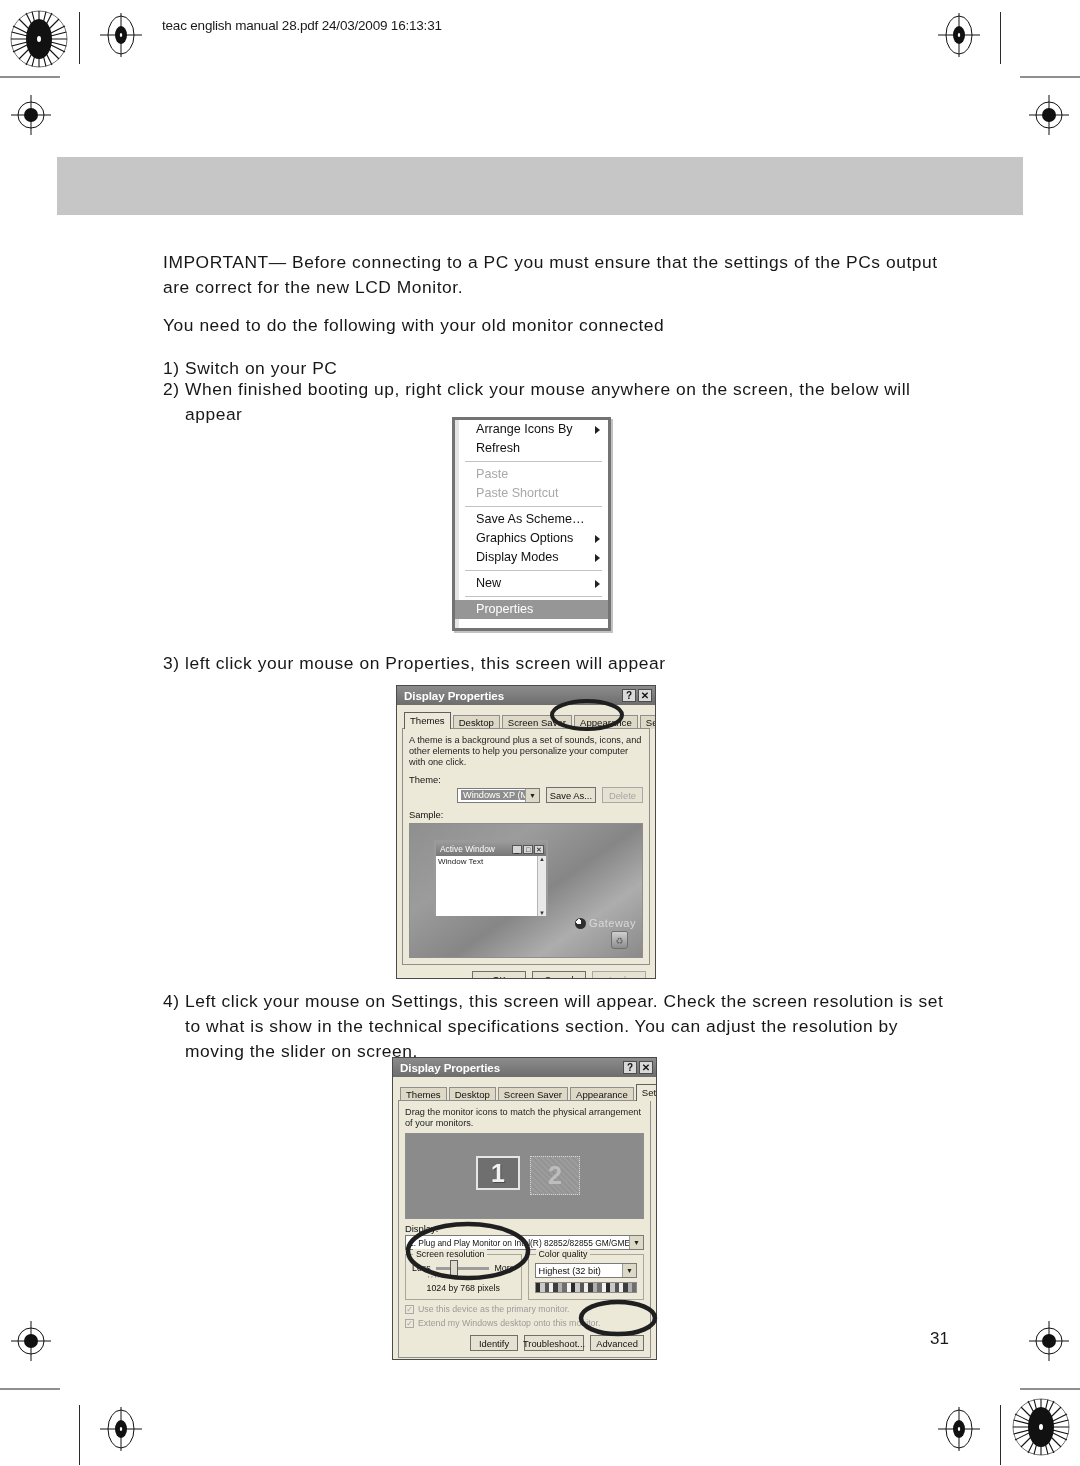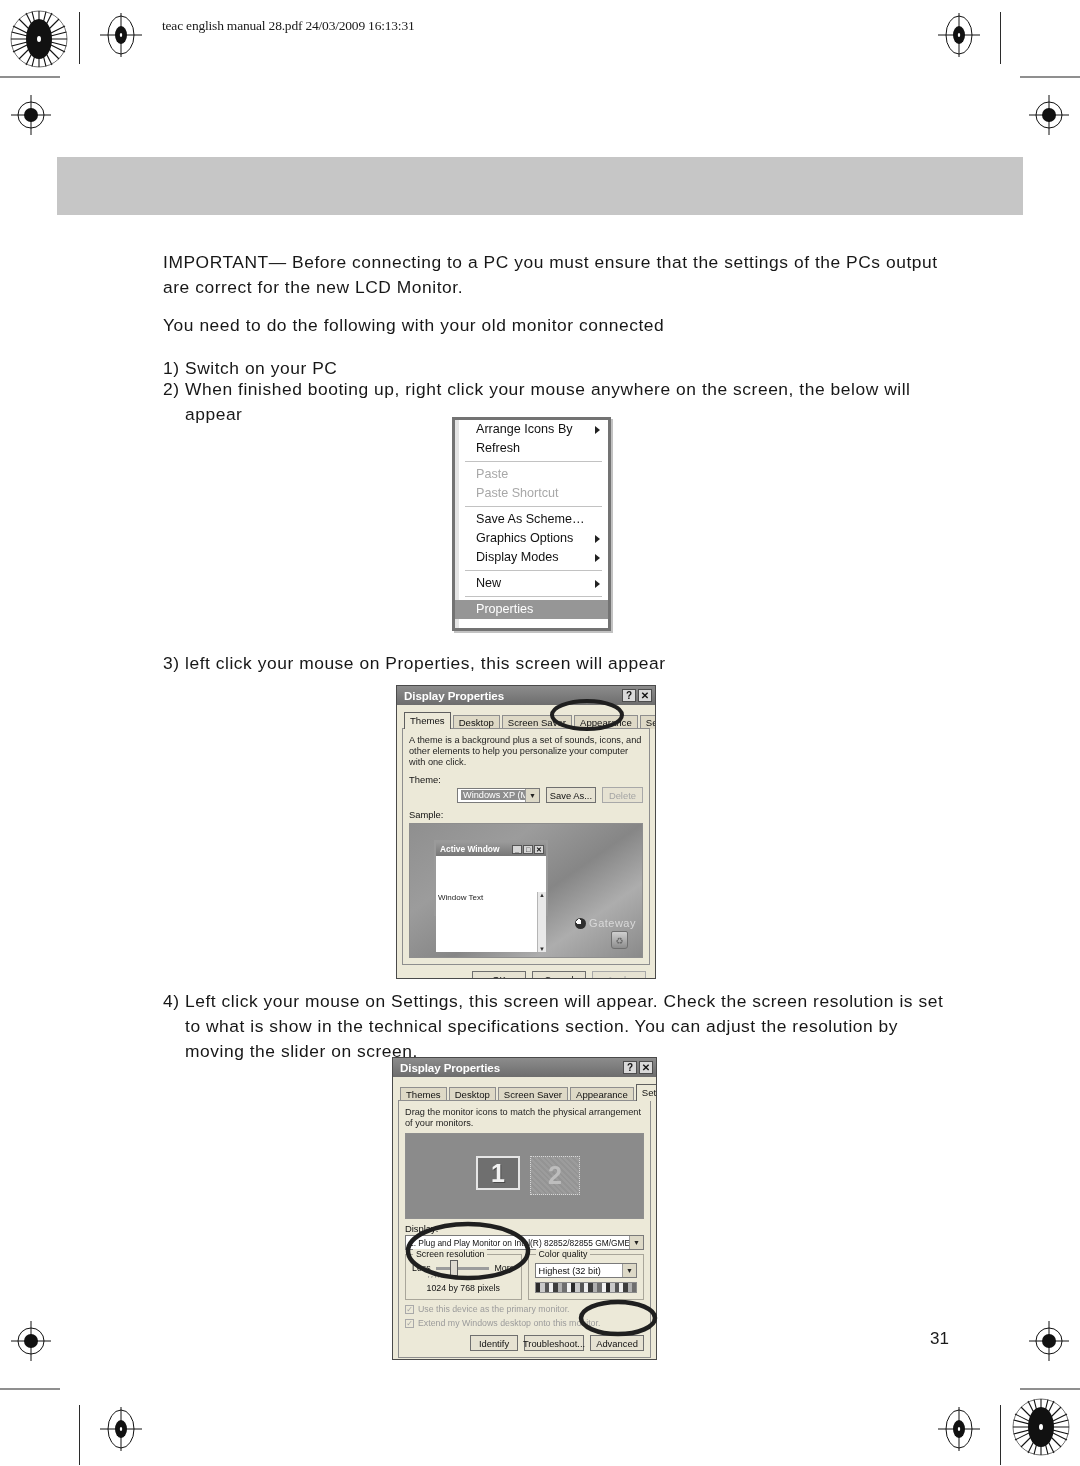--- a/index.html
+++ b/index.html
@@ -18,21 +18,21 @@
   .reg-target { position:absolute; width:46px; height:46px; }
   .reg-target svg { display:block; }
   .crop-vline { position:absolute; width:1px; background:#2b2b2b; }
   .crop-hline { position:absolute; height:2px; background:#8f8f8f; }
 
   
   .slug {
     position:absolute; left:162px; top:18px;
     font-size:13.5px; letter-spacing:-0.2px;
     color:#1a1a1a; white-space:nowrap;
-    font-family:Liberation Serif, serif;
+    font-family:Liberation Sans, sans-serif;
   }
 
   
   .page { position:absolute; left:0; top:0; width:1080px; height:1466px; }
 
   .title-bar {
     position:absolute; left:57px; top:157px;
     width:966px; height:58px;
     background:#c6c6c6;
   }
@@ -168,29 +168,29 @@
     background:linear-gradient(145deg,#8f8f8f 0%,#9c9c9c 30%,#868686 55%,#adadad 75%,#8a8a8a 100%);
     overflow:hidden;
   }
   .sample-win {
     position:absolute; left:24px; top:16px; width:114px; height:76px;
     background:#fff; border:2px solid #9a9a9a;
   }
   .sample-win-title {
     height:14px; background:linear-gradient(#9a9a9a,#777);
     display:flex; align-items:center; padding:0 2px 0 4px;
-    color:#fff; font-size:8.4px; font-weight:bold;
+    color:#fff; font-size:8.4px; font-weight:normal;
   }
   .sample-win-title .spacer { flex:1 1 auto; }
   .sw-btn {
     width:10px; height:9px; margin-left:1px; background:#d6d6d6;
     border:1px solid #555; font-size:7px; line-height:7px;
     display:flex; align-items:center; justify-content:center; color:#111;
   }
-  .sample-win-body { position:relative; height:60px; background:#fff;margin-top:36px; }
+  .sample-win-body { position:relative; height:60px; background:#fff; }
   .sample-win-text {
     position:absolute; left:2px; top:1px; font-size:8px; color:#222;
   }
   .sample-scroll {
     position:absolute; right:0; top:0; width:9px; height:100%;
     background:#e9e9e9; border-left:1px solid #b5b5b5;
     display:flex; flex-direction:column; justify-content:space-between;
     align-items:center; font-size:6px; color:#333;
   }
   .sample-brand {

